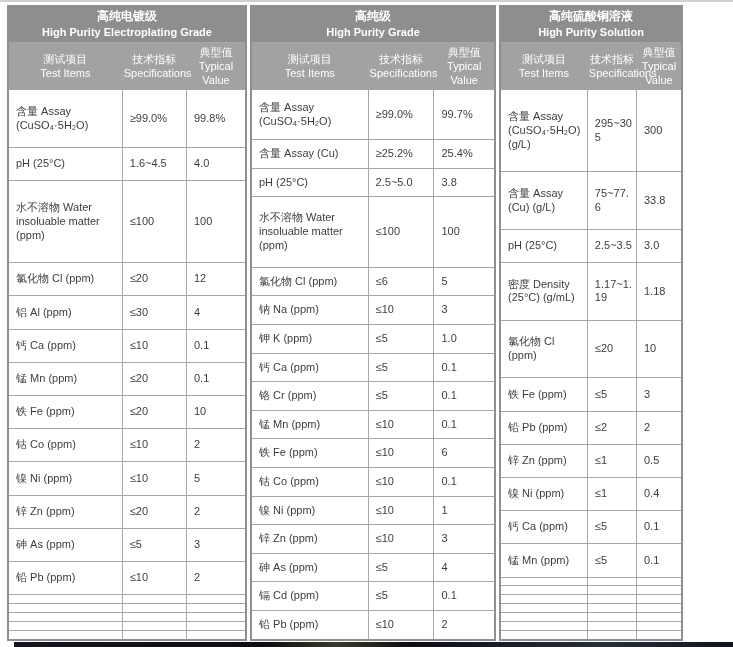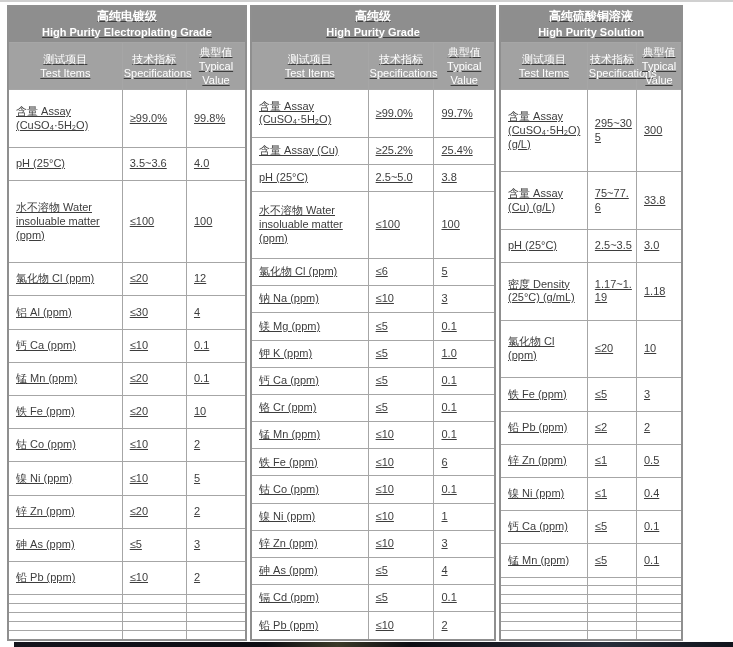--- a/index.html
+++ b/index.html
@@ -25,21 +25,20 @@
   .tables-wrap{
     position:absolute;left:7px;top:5px;width:720px;height:636px;
     display:flex;gap:3px;
   }
   table.section{
     border-collapse:collapse;
     table-layout:fixed;
     height:636px;
     border:2px solid var(--border-out);
     background:#ffffff;
-    text-decoration:underline;
   }
   table.sec-0{width:240px;}
   table.sec-1{width:246px;}
   table.sec-2{width:184px;}
   th,td{
     border:1px solid var(--border-in);
     font-size:11px;
     vertical-align:middle;
   }
   tr.title-row th{
@@ -113,21 +112,21 @@
       </tr>
     </thead>
     <tbody>
         <tr>
           <td class="cell item">含量 Assay (CuSO₄·5H₂O)</td>
           <td class="cell spec">≥99.0%</td>
           <td class="cell typical">99.8%</td>
         </tr>
         <tr>
           <td class="cell item">pH (25°C)</td>
-          <td class="cell spec">3.5~3.6</td>
+          <td class="cell spec">1.6~4.5</td>
           <td class="cell typical">4.0</td>
         </tr>
         <tr>
           <td class="cell item">水不溶物 Water insoluable matter (ppm)</td>
           <td class="cell spec">≤100</td>
           <td class="cell typical">100</td>
         </tr>
         <tr>
           <td class="cell item">氯化物 Cl (ppm)</td>
           <td class="cell spec">≤20</td>
@@ -259,25 +258,20 @@
           <td class="cell item">氯化物 Cl (ppm)</td>
           <td class="cell spec">≤6</td>
           <td class="cell typical">5</td>
         </tr>
         <tr>
           <td class="cell item">钠 Na (ppm)</td>
           <td class="cell spec">≤10</td>
           <td class="cell typical">3</td>
         </tr>
         <tr>
-          <td class="cell item">镁 Mg (ppm)</td>
-          <td class="cell spec">≤5</td>
-          <td class="cell typical">0.1</td>
-        </tr>
-        <tr>
           <td class="cell item">钾 K (ppm)</td>
           <td class="cell spec">≤5</td>
           <td class="cell typical">1.0</td>
         </tr>
         <tr>
           <td class="cell item">钙 Ca (ppm)</td>
           <td class="cell spec">≤5</td>
           <td class="cell typical">0.1</td>
         </tr>
         <tr>

